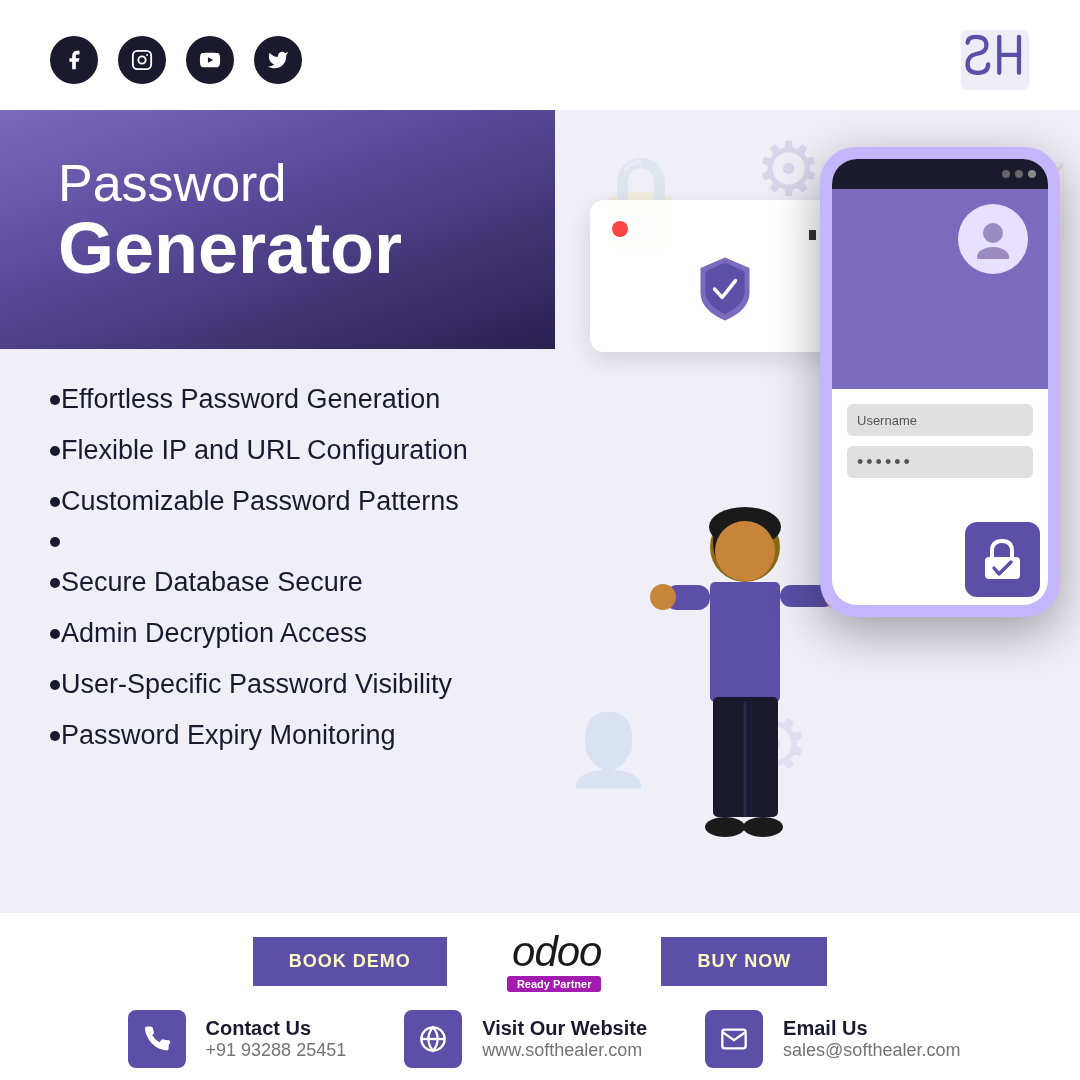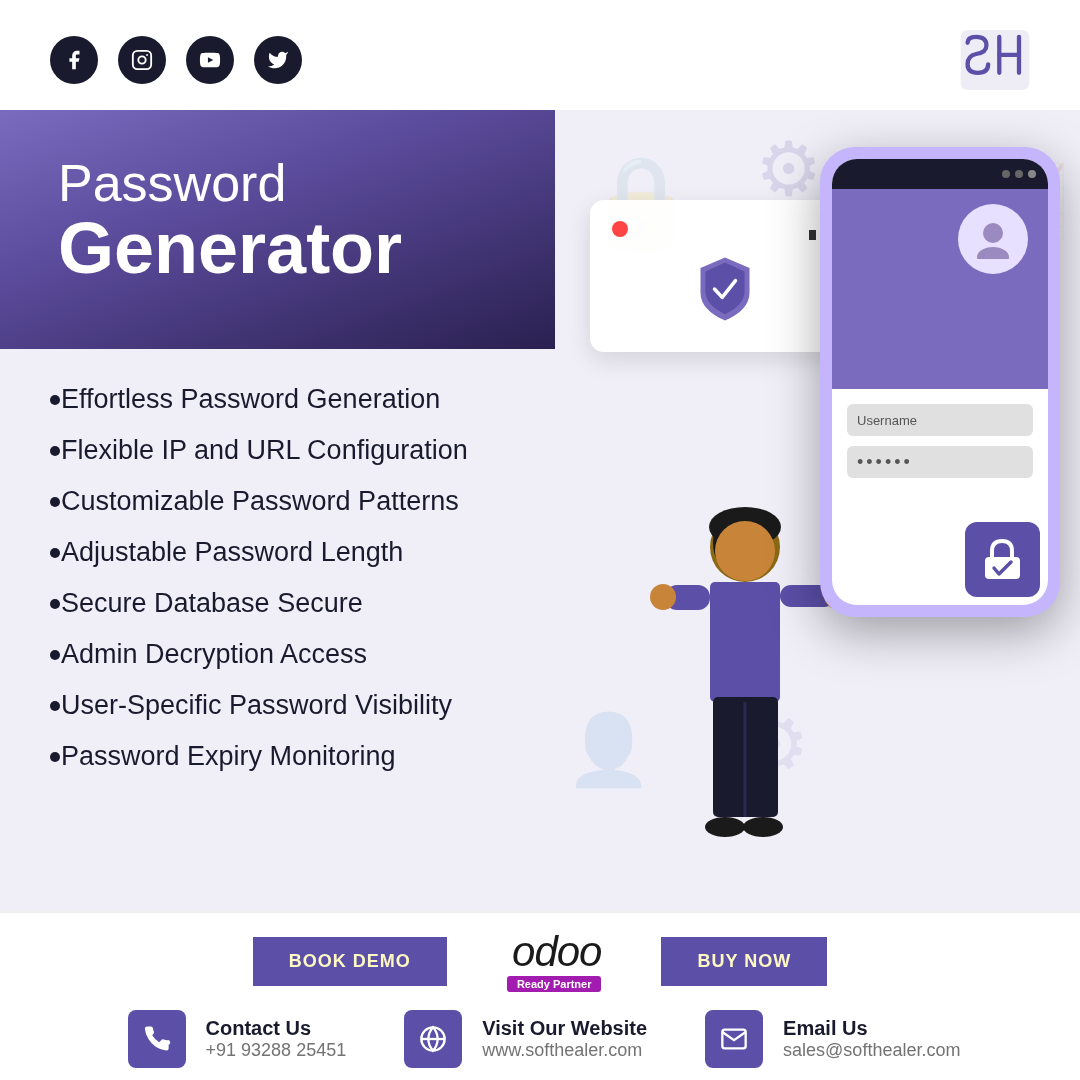--- a/index.html
+++ b/index.html
@@ -236,21 +236,20 @@
         <div class="feature-item">
           <div class="bullet"></div>
           <span>Flexible IP and URL Configuration</span>
         </div>
         <div class="feature-item">
           <div class="bullet"></div>
           <span>Customizable Password Patterns</span>
         </div>
         <div class="feature-item">
           <div class="bullet"></div>
-          <span>Adjustable Password Length</span>
         </div>
         <div class="feature-item">
           <div class="bullet"></div>
           <span>Secure Database Secure</span>
         </div>
         <div class="feature-item">
           <div class="bullet"></div>
           <span>Admin Decryption Access</span>
         </div>
         <div class="feature-item">

